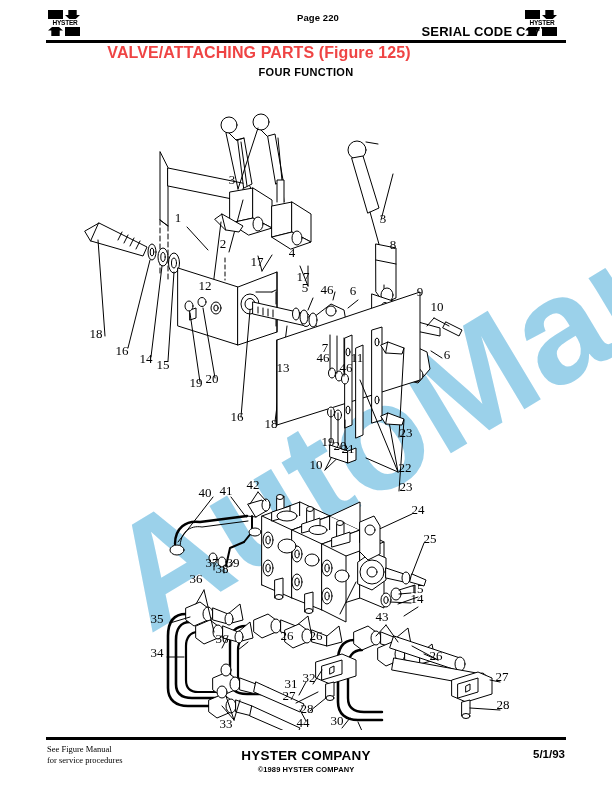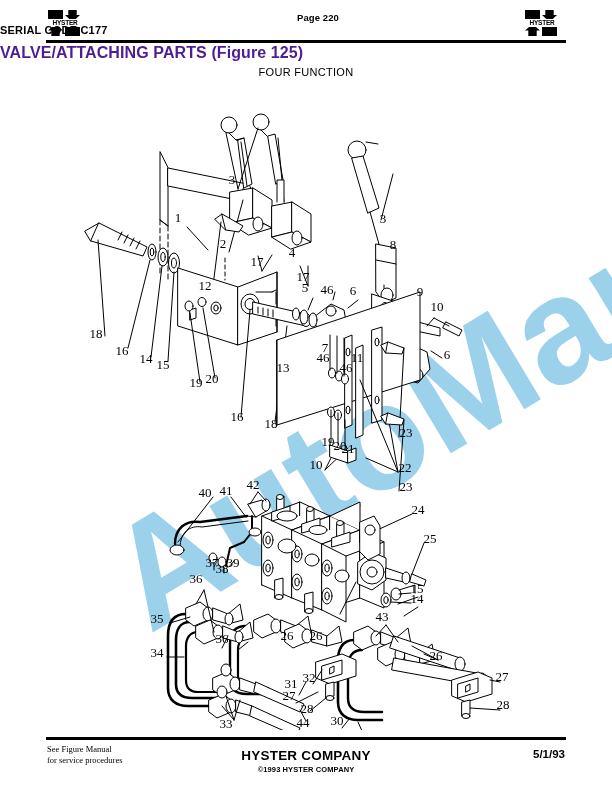--- a/index.html
+++ b/index.html
@@ -13,21 +13,21 @@
 
   
   .header { position: absolute; left: 0; top: 0; width: 612px; height: 46px; }
   .page-num {
     position: absolute; left: 12px; top: 12px; width: 612px;
     text-align: center; font-size: 9.5px; font-weight: bold; color: #000;
     letter-spacing: .1px;
   }
   .serial-code {
     position: absolute; left: 0; top: 24px; width: 548px;
-    text-align: left; font-size: 11px; font-weight: bold; color: #000;
+    text-align: right; font-size: 13px; font-weight: bold; color: #000;
     letter-spacing: .2px;
   }
   .hdr-rule {
     position: absolute; left: 46px; top: 40px; width: 520px; height: 3px;
     background: #000;
   }
   
   .logo { position: absolute; width: 34px; height: 28px; }
   .logo.left  { left: 48px;  top: 10px; }
   .logo.right { left: 525px; top: 10px; }
@@ -46,26 +46,26 @@
   }
   .logo .word {
     position: absolute; left: -1px; top: 9px; width: 36px;
     text-align: center; font-size: 6.5px; font-weight: bold; color: #000;
     background: #fff; letter-spacing: -0.2px; line-height: 8px;
     font-family: "Liberation Sans", sans-serif;
   }
 
   .title {
     position: absolute; left: 0; top: 44px; width: 518px;
-    font-size: 16px; font-weight: bold; color: #4c1d95;
+    text-align: center; font-size: 16px; font-weight: bold; color: #ef4444;
     letter-spacing: .1px;
   }
   .subtitle {
     position: absolute; left: 0; top: 66px; width: 612px;
-    text-align: center; font-size: 11px; font-weight: normal; color: #000;
+    text-align: center; font-size: 11px; font-weight: bold; color: #000;
     letter-spacing: .3px;
   }
 
   
   .ftr-rule {
     position: absolute; left: 46px; top: 737px; width: 520px; height: 3px;
     background: #000;
   }
   .ftr-note {
     position: absolute; left: 47px; top: 744px;
@@ -596,16 +596,16 @@
         </g>
   </svg>
   </div>
 
   <div class="ftr-rule"></div>
   <div class="ftr-note">
     <div>See Figure Manual</div>
     <div>for service procedures</div>
   </div>
   <div class="ftr-company">HYSTER COMPANY</div>
-  <div class="ftr-copy">©1993 HYSTER COMPANY</div>
+  <div class="ftr-copy">©1989 HYSTER COMPANY</div>
   <div class="ftr-date">5/1/93</div>
 
 </div>
 
 </body></html>

